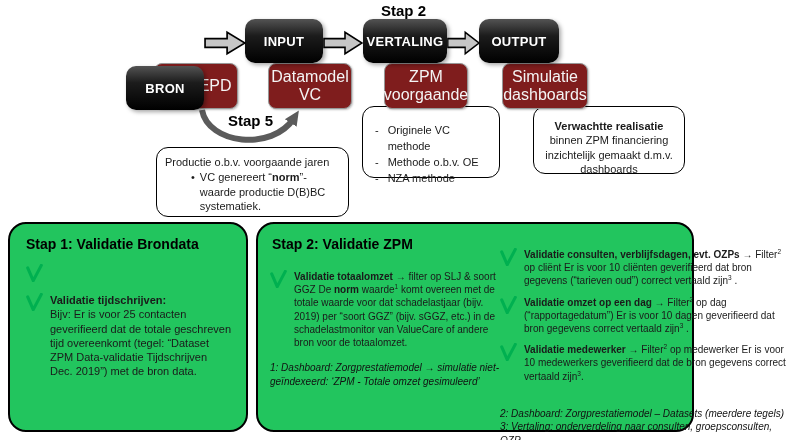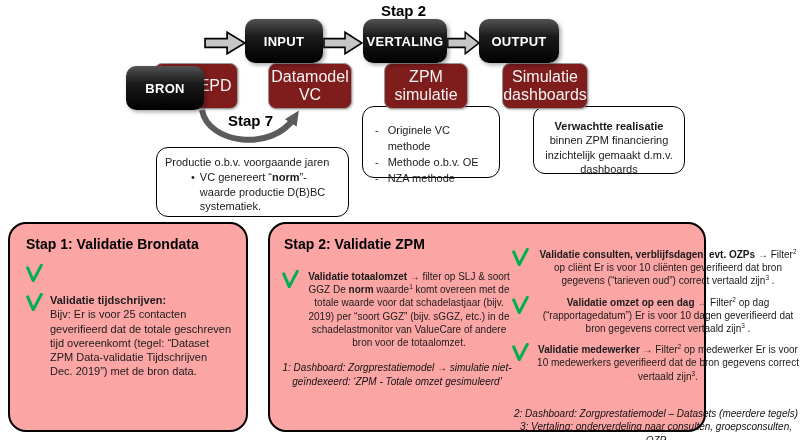--- a/index.html
+++ b/index.html
@@ -24,24 +24,24 @@
   .wb-productie{left:156px;top:147px;width:193px;height:70px;padding:7px 8px 4px 8px;}
   .wb-productie .line1{text-align:left;margin-bottom:1px;}
   .wb-productie .bullet-row{display:flex;gap:5px;padding-left:26px;}
   .wb-productie .bullet-row .btxt{width:132px;}
   .wb-methods{left:362px;top:106px;width:138px;height:72px;padding:16px 6px 4px 12px;}
   .wb-methods .m-row{display:flex;gap:9px;line-height:1.45;}
   .wb-output{left:533px;top:106px;width:152px;height:68px;padding:12px 7px 4px 7px;text-align:center;}
   .curved-arrow{position:absolute;left:188px;top:104px;z-index:2;}
 
   
-  .panel{position:absolute;top:222px;height:210px;background:#fca5a5;border:2px solid #000;
+  .panel{position:absolute;top:222px;height:210px;background:#22c55e;border:2px solid #000;
          border-radius:18px;box-sizing:border-box;}
   .panel-l{left:8px;width:240px;padding:12px 14px 6px 16px;}
-  .panel-r{left:268px;width:438px;text-align:center;}
+  .panel-r{left:256px;width:438px;}
   .panel-title{font-weight:bold;font-size:14px;color:#000;}
   .panel-l .panel-title{margin-bottom:12px;}
   .panel-r .panel-title{position:absolute;left:14px;top:12px;}
   .check-item{display:flex;gap:7px;margin-bottom:11px;}
   .check-item .chk{flex:none;margin-top:0;}
   .citext{font-size:11px;line-height:1.3;}
   .citext .ti{font-weight:bold;display:block;}
   .col-left{position:absolute;left:12px;top:46px;width:230px;}
   .col-right{position:absolute;left:242px;top:24px;width:288px;}
   .p2text{font-size:10px;line-height:1.32;}
@@ -81,35 +81,35 @@
     <polygon points="1,8 22,8 22,2 39,12 22,22 22,16 1,16" fill="#c6c6c6" stroke="#000" stroke-width="1.6"></polygon>
   </svg>
 
   <div class="gray-box" style="left:154px;width:84px;">
     <span>Data EPD</span>
   </div>
   <div class="gray-box" style="left:268px;width:84px;">
     <span>Datamodel VC</span>
   </div>
   <div class="gray-box" style="left:384px;width:84px;">
-    <span>ZPM simulatie</span>
+    <span>ZPM voorgaande</span>
   </div>
   <div class="gray-box" style="left:502px;width:86px;">
     <span>Simulatie dashboards</span>
   </div>
 
   <svg class="curved-arrow" width="124" height="50" viewBox="0 0 124 50">
     <defs>
       <marker id="ah1" markerUnits="userSpaceOnUse" markerWidth="16" markerHeight="16" refX="6" refY="8" orient="auto">
         <path d="M0,1 L15,8 L0,15 Z" fill="#5b5b5b"></path>
       </marker>
     </defs>
     <path d="M14,6 C20,40 84,48 106,14" fill="none" stroke="#5b5b5b" stroke-width="6" marker-end="url(#ah1)"></path>
   </svg>
-  <div class="stap-label" style="left:228px;top:112px;">Stap 7</div>
+  <div class="stap-label" style="left:228px;top:112px;">Stap 5</div>
 
   <div class="white-box wb-productie">
     <div class="line1">Productie o.b.v. voorgaande jaren</div>
     <div class="bullet-row">
       <span>•</span>
       <span class="btxt"><span>VC genereert “</span><span style="font-weight: bold;">norm</span><span>”-waarde productie D(B)BC systematiek.</span></span>
     </div>
   </div>
 
   <div class="white-box wb-methods">

